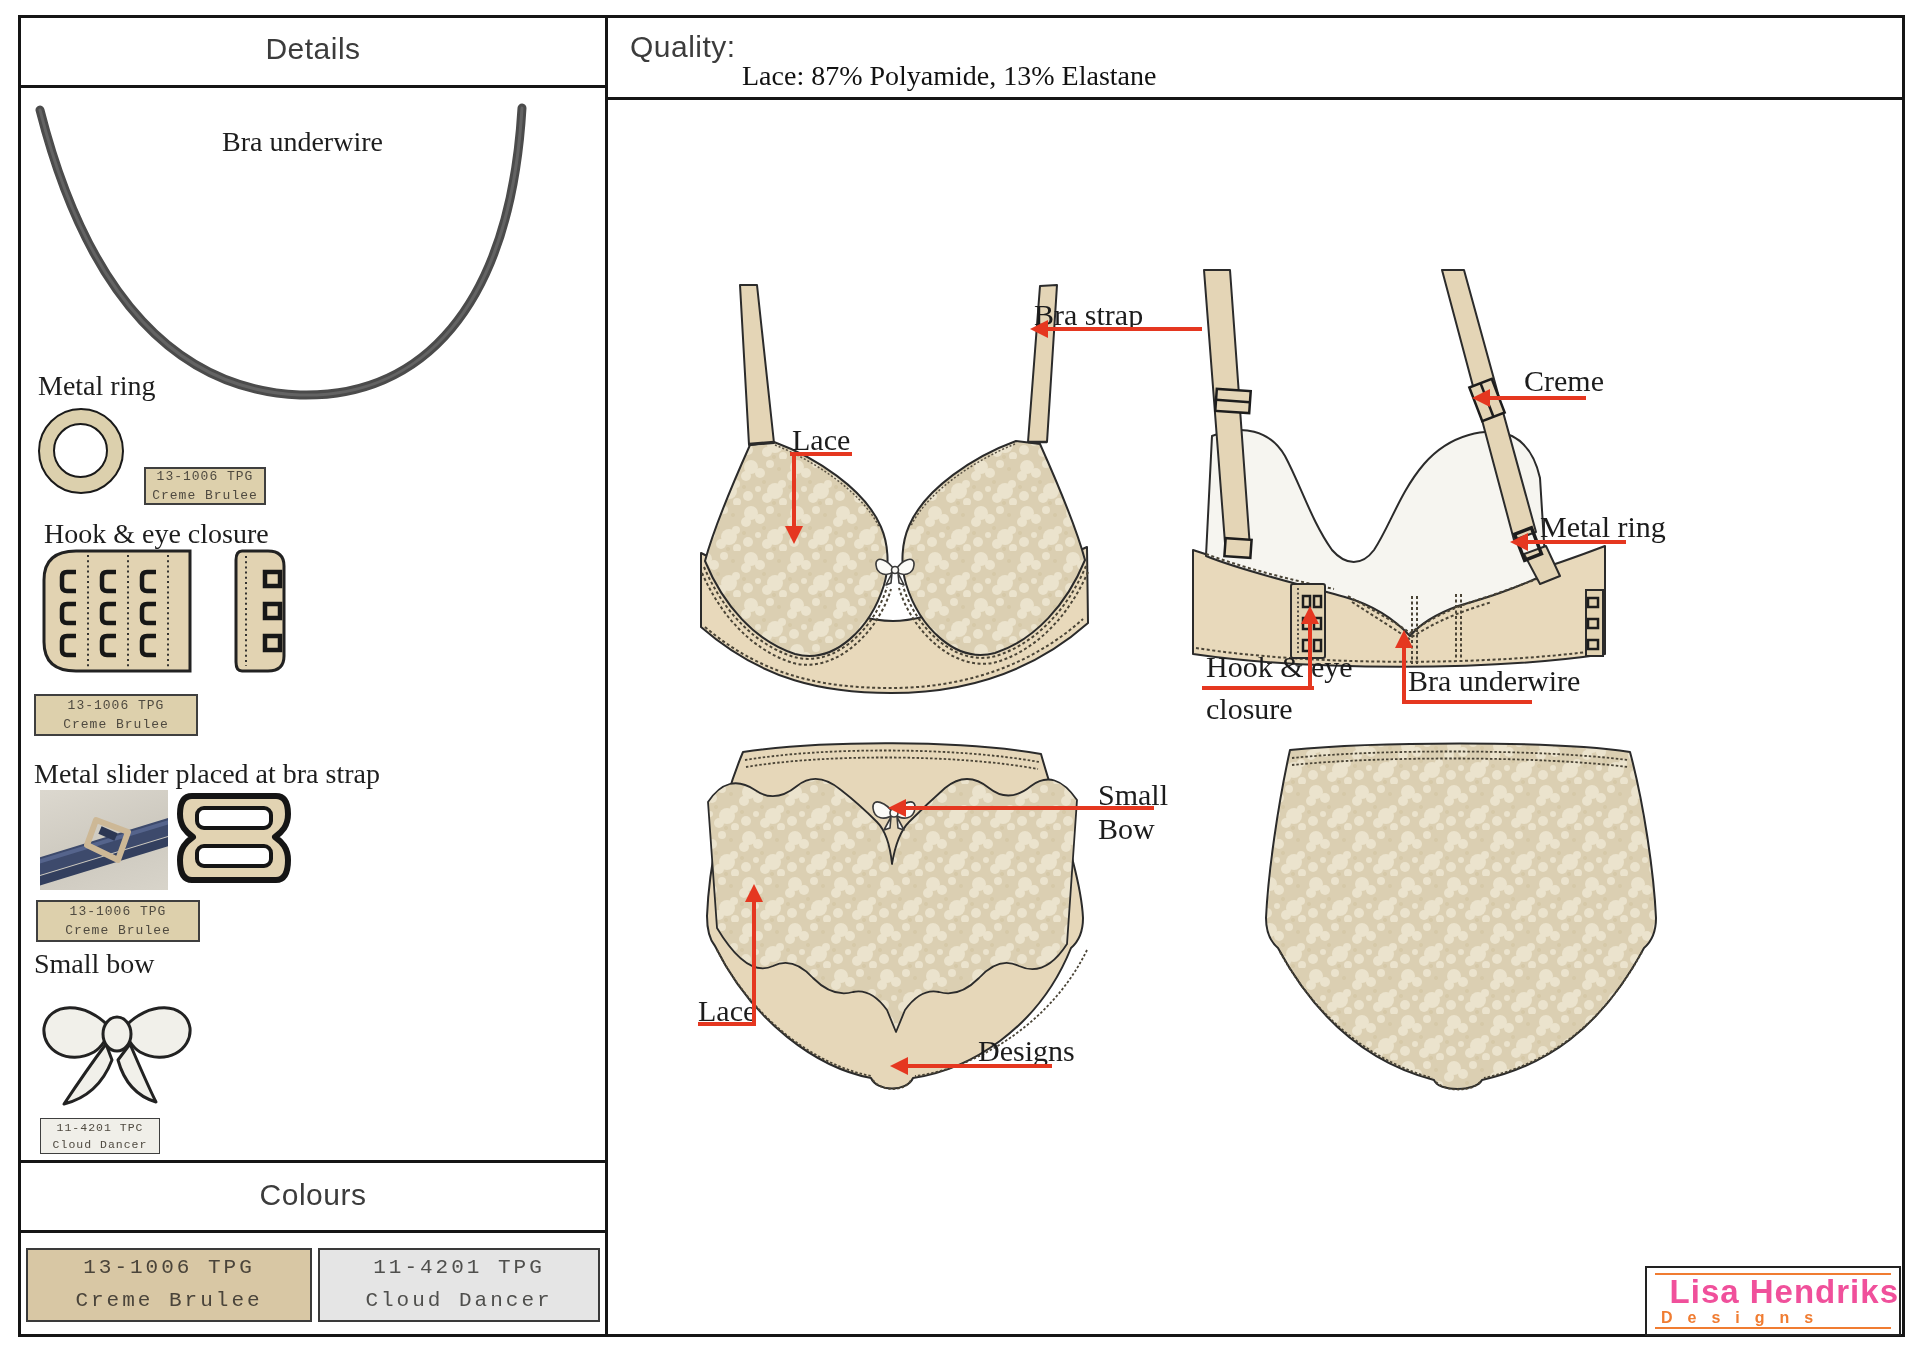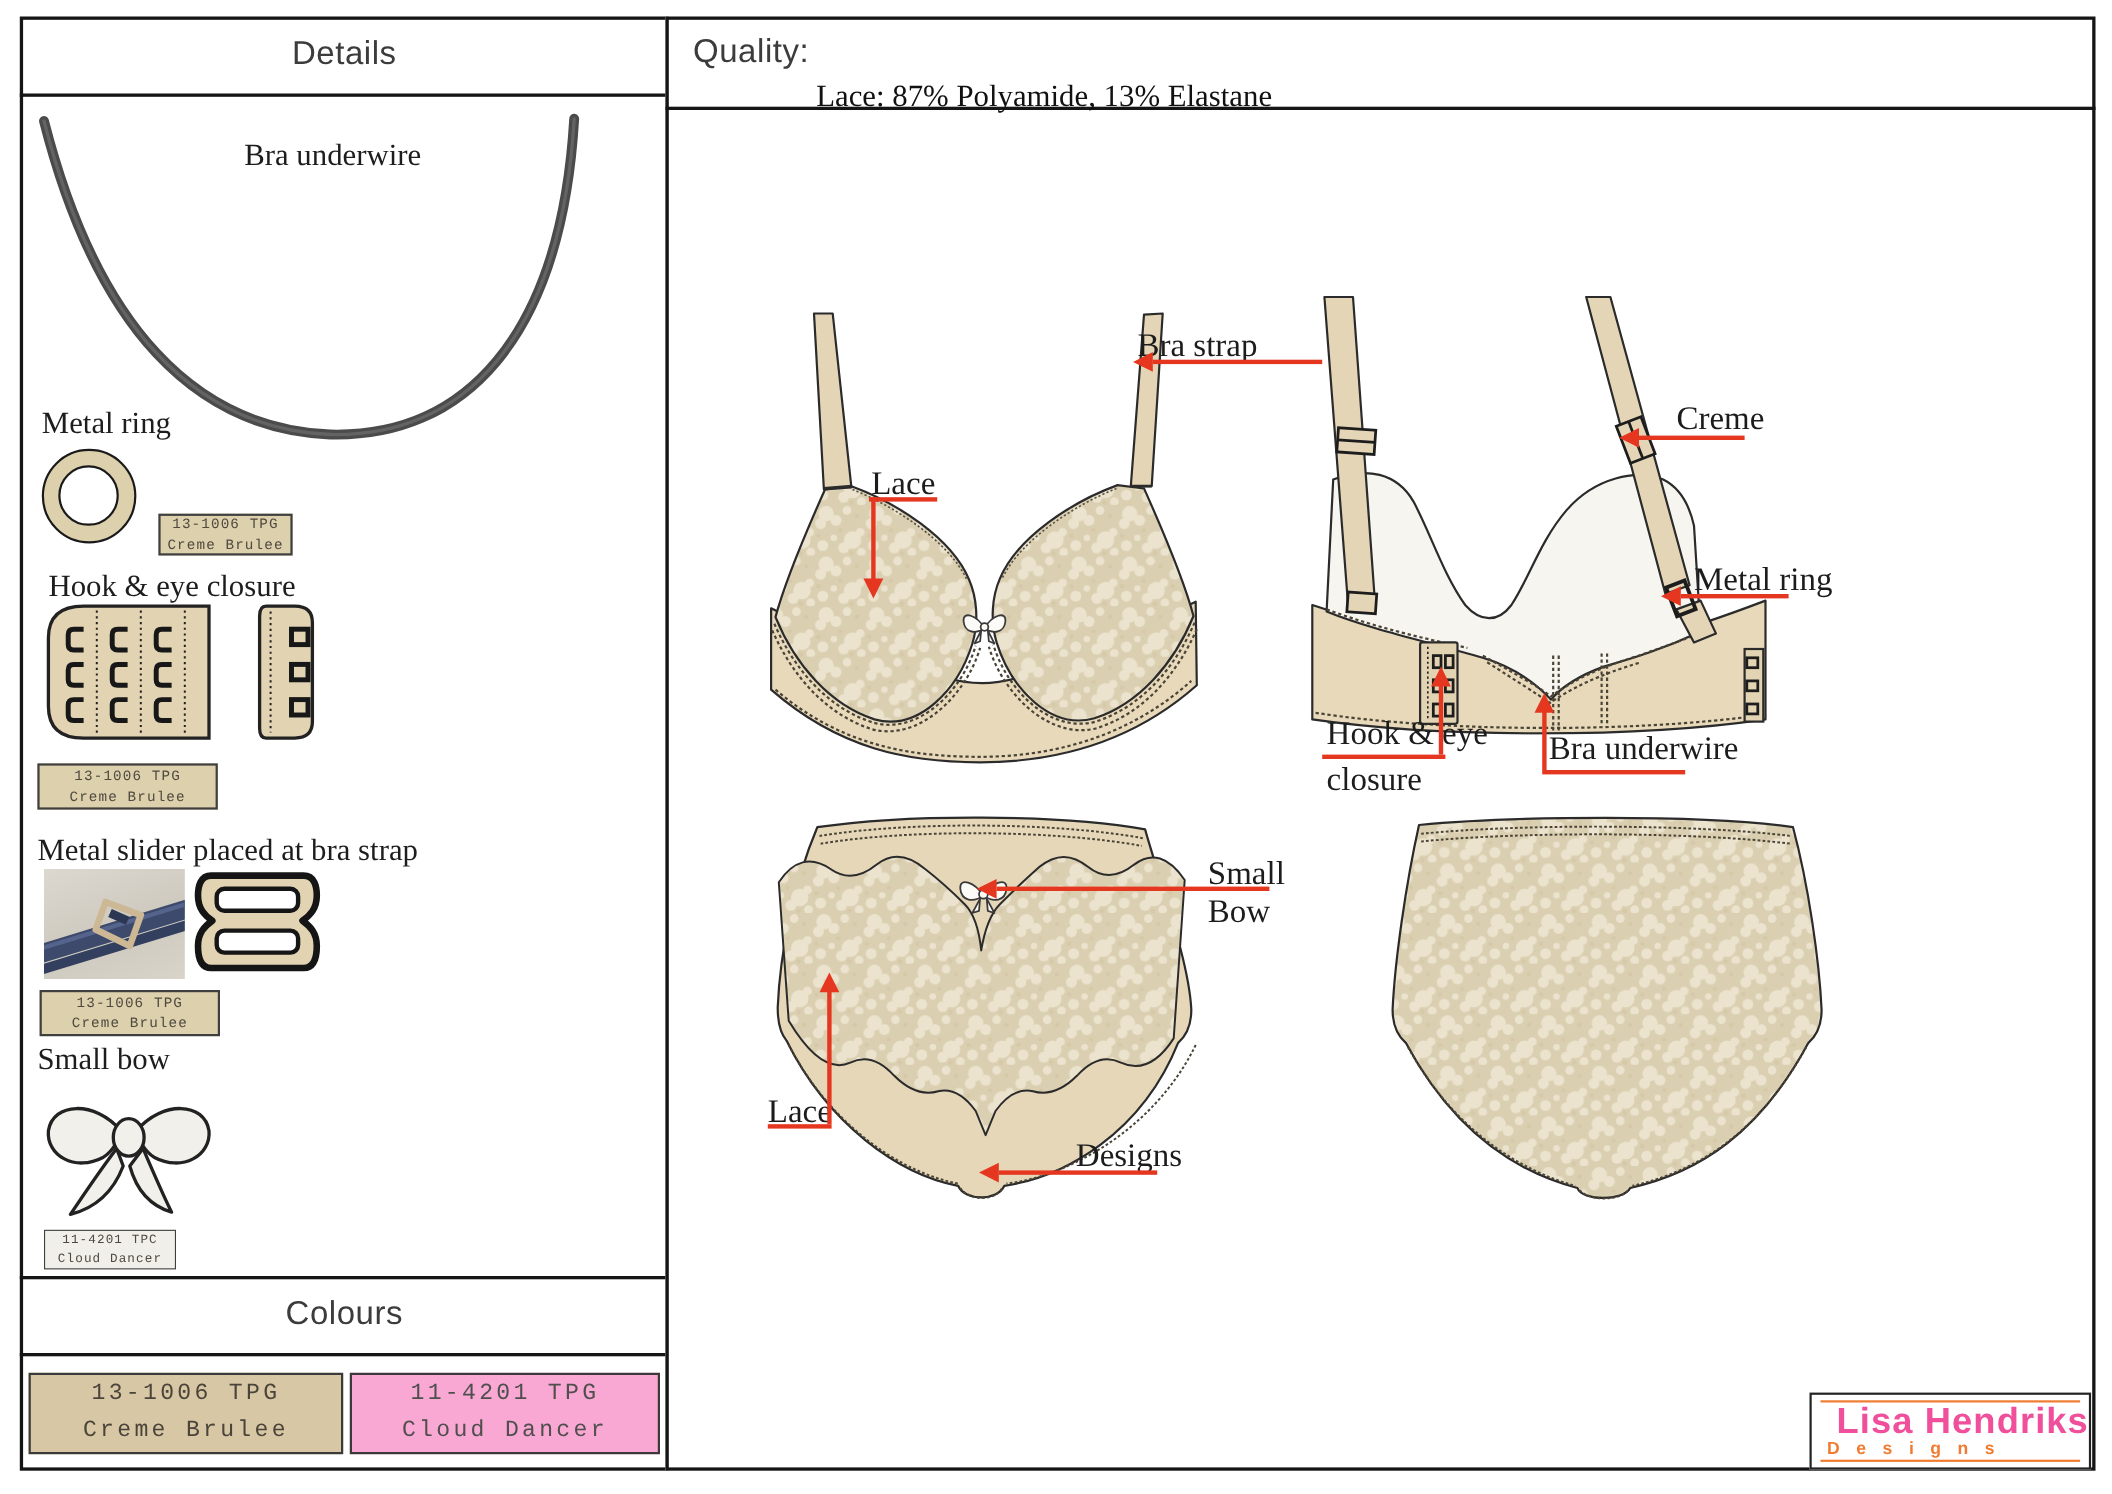--- a/index.html
+++ b/index.html
@@ -137,30 +137,30 @@
   <div class="tag light" style="left:40px;top:1118px;width:120px;height:36px;">
     <div>11-4201 TPC</div>
     <div>Cloud Dancer</div>
   </div>
 
   <div class="hdr" style="left:18px;top:1178px;width:590px;">Colours</div>
   <div class="swatch" style="left:26px;top:1248px;width:286px;height:74px;background:#d8c7a4;color:#4a443a;">
     <div>13-1006 TPG</div>
     <div>Creme Brulee</div>
   </div>
-  <div class="swatch" style="left:318px;top:1248px;width:282px;height:74px;background:#f9a8d4;color:#4f4f4d;">
+  <div class="swatch" style="left:318px;top:1248px;width:282px;height:74px;background:#e5e5e5;color:#4f4f4d;">
     <div>11-4201 TPG</div>
     <div>Cloud Dancer</div>
   </div>
 
   <div class="panel" style="left:605px;top:15px;width:1300px;height:1322px;"></div>
   <div class="divider" style="left:605px;top:97px;width:1300px;height:3px;"></div>
 
   <div class="hdr" style="left:630px;top:30px;width:auto;">Quality:</div>
-  <div class="q-serif" style="left:742px;top:72px;">Lace: 87% Polyamide, 13% Elastane</div>
+  <div class="q-serif" style="left:742px;top:60px;">Lace: 87% Polyamide, 13% Elastane</div>
 
   <div style="position:absolute;left:695px;top:275px;">
     <svg width="400" height="425" viewBox="0 0 400 425">
       <defs>
         <pattern id="laceF" patternUnits="userSpaceOnUse" width="46" height="46">
           <rect width="46" height="46" fill="#dbcfb2"></rect>
           <g fill="#ebe3cd">
             <circle cx="10" cy="8" r="7"></circle>
               <circle cx="19" cy="14" r="5"></circle>
               <circle cx="5" cy="17" r="5"></circle>

